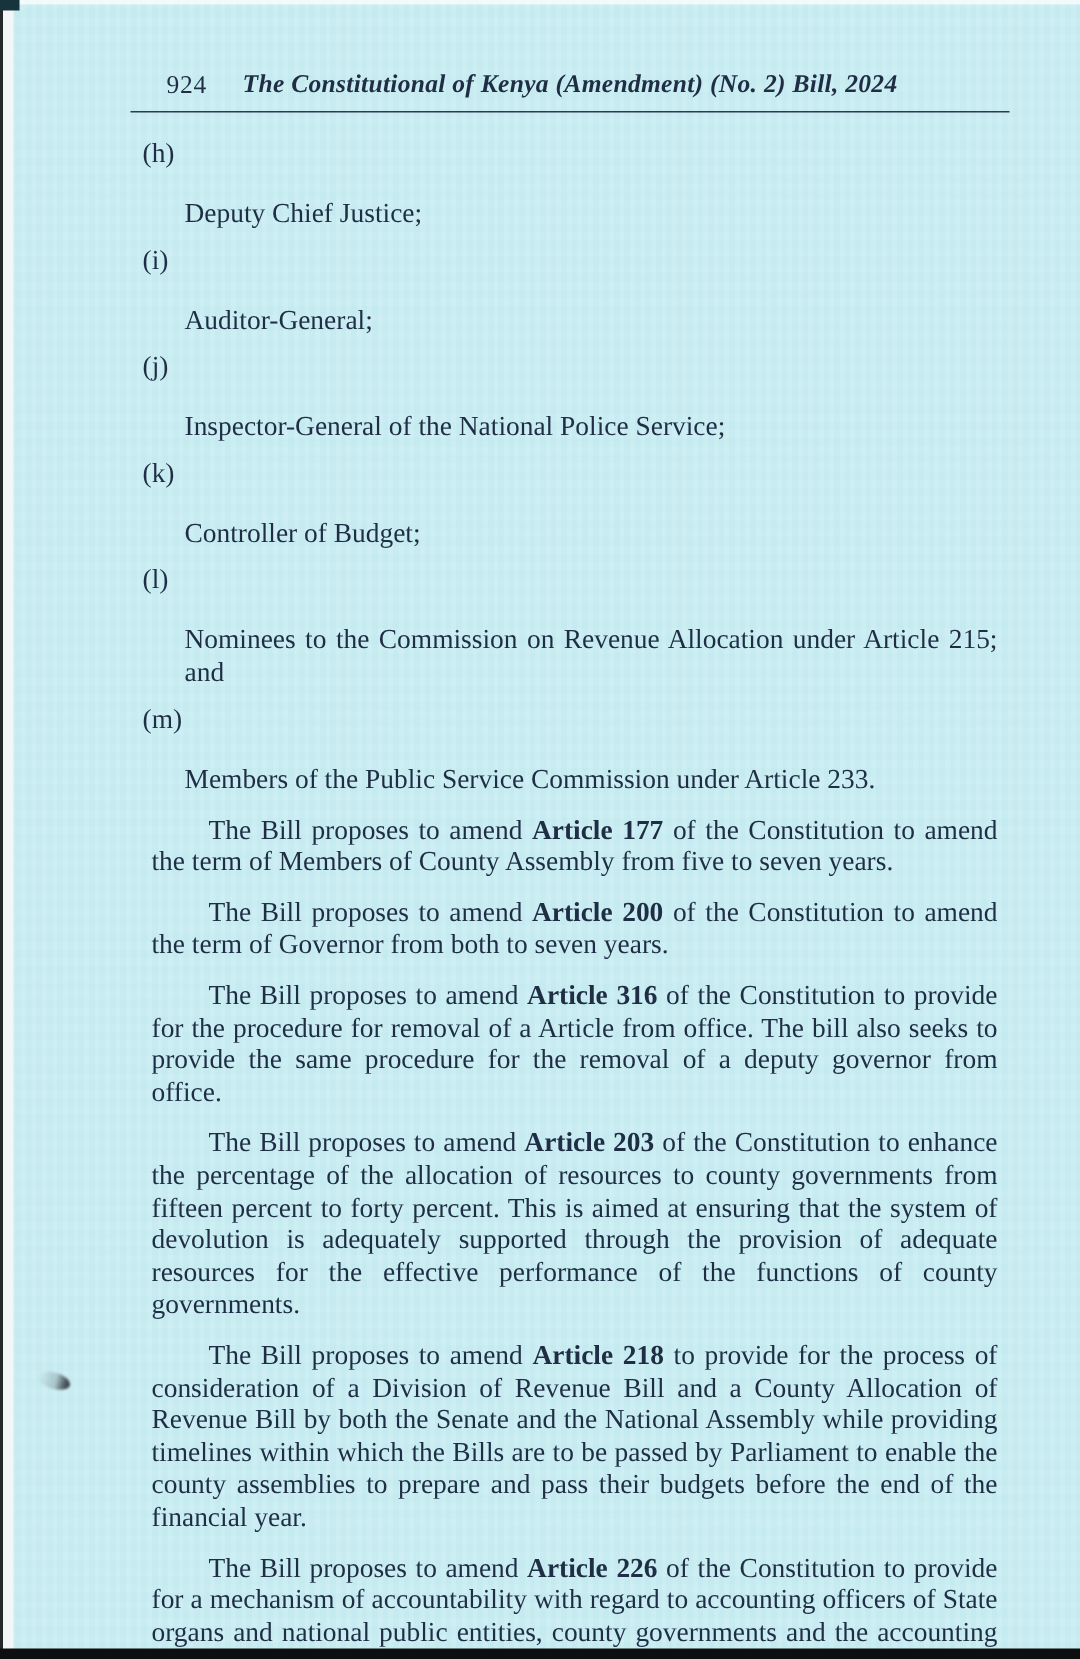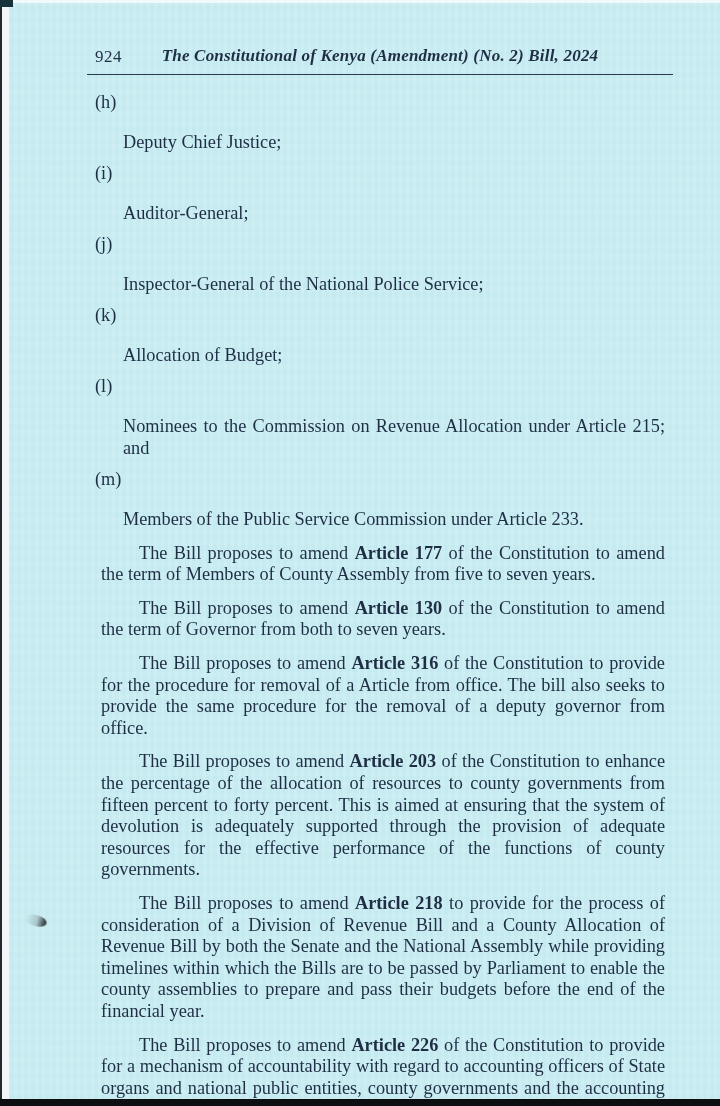--- a/index.html
+++ b/index.html
@@ -37,21 +37,21 @@
     right: 55px;
     top: 46px;
     color: #1f2e45;
   }
   .doc-header {
     position: relative;
     height: 24px;
   }
   .page-number {
     position: absolute;
-    left: 0;
+    left: 16px;
     top: 1px;
     font-size: 17px;
     letter-spacing: 0.5px;
   }
   .header-title {
     text-align: center;
     font-style: italic;
     font-weight: bold;
     font-size: 17px;
     letter-spacing: 0.2px;
@@ -157,35 +157,35 @@
       <div class="list-item">
         <span class="li-label">(i)</span>
         <span class="li-text">Auditor-General;</span>
       </div>
       <div class="list-item">
         <span class="li-label">(j)</span>
         <span class="li-text">Inspector-General of the National Police Service;</span>
       </div>
       <div class="list-item">
         <span class="li-label">(k)</span>
-        <span class="li-text">Allocation of Budget;</span>
+        <span class="li-text">Controller of Budget;</span>
       </div>
       <div class="list-item">
         <span class="li-label">(l)</span>
         <span class="li-text">Nominees to the Commission on Revenue Allocation under Article 215; and</span>
       </div>
       <div class="list-item">
         <span class="li-label">(m)</span>
         <span class="li-text">Members of the Public Service Commission under Article 233.</span>
       </div>
     </div>
 
     <div class="bill-paragraphs">
       <p><span>The Bill proposes to amend </span><span class="article-ref">Article 177</span><span> of the Constitution to amend the term of Members of County Assembly from five to seven years.</span></p>
-      <p><span>The Bill proposes to amend </span><span class="article-ref">Article 130</span><span> of the Constitution to amend the term of Governor from both to seven years.</span></p>
+      <p><span>The Bill proposes to amend </span><span class="article-ref">Article 200</span><span> of the Constitution to amend the term of Governor from both to seven years.</span></p>
       <p><span>The Bill proposes to amend </span><span class="article-ref">Article 316</span><span> of the Constitution to provide for the procedure for removal of a Article from office. The bill also seeks to provide the same procedure for the removal of a deputy governor from office.</span></p>
       <p><span>The Bill proposes to amend </span><span class="article-ref">Article 203</span><span> of the Constitution to enhance the percentage of the allocation of resources to county governments from fifteen percent to forty percent. This is aimed at ensuring that the system of devolution is adequately supported through the provision of adequate resources for the effective performance of the functions of county governments.</span></p>
       <p><span>The Bill proposes to amend </span><span class="article-ref">Article 218</span><span> to provide for the process of consideration of a Division of Revenue Bill and a County Allocation of Revenue Bill by both the Senate and the National Assembly while providing timelines within which the Bills are to be passed by Parliament to enable the county assemblies to prepare and pass their budgets before the end of the financial year.</span></p>
       <p><span>The Bill proposes to amend </span><span class="article-ref">Article 226</span><span> of the Constitution to provide for a mechanism of accountability with regard to accounting officers of State organs and national public entities, county governments and the accounting officers of county public entities. The amendment seeks to clarify the oversight powers of the Senate as a second-tier oversight mechanism for county governments.</span></p>
     </div>
 
   </div>
 
   <div class="smudge"></div>
   <div class="edge-top-white"></div>

